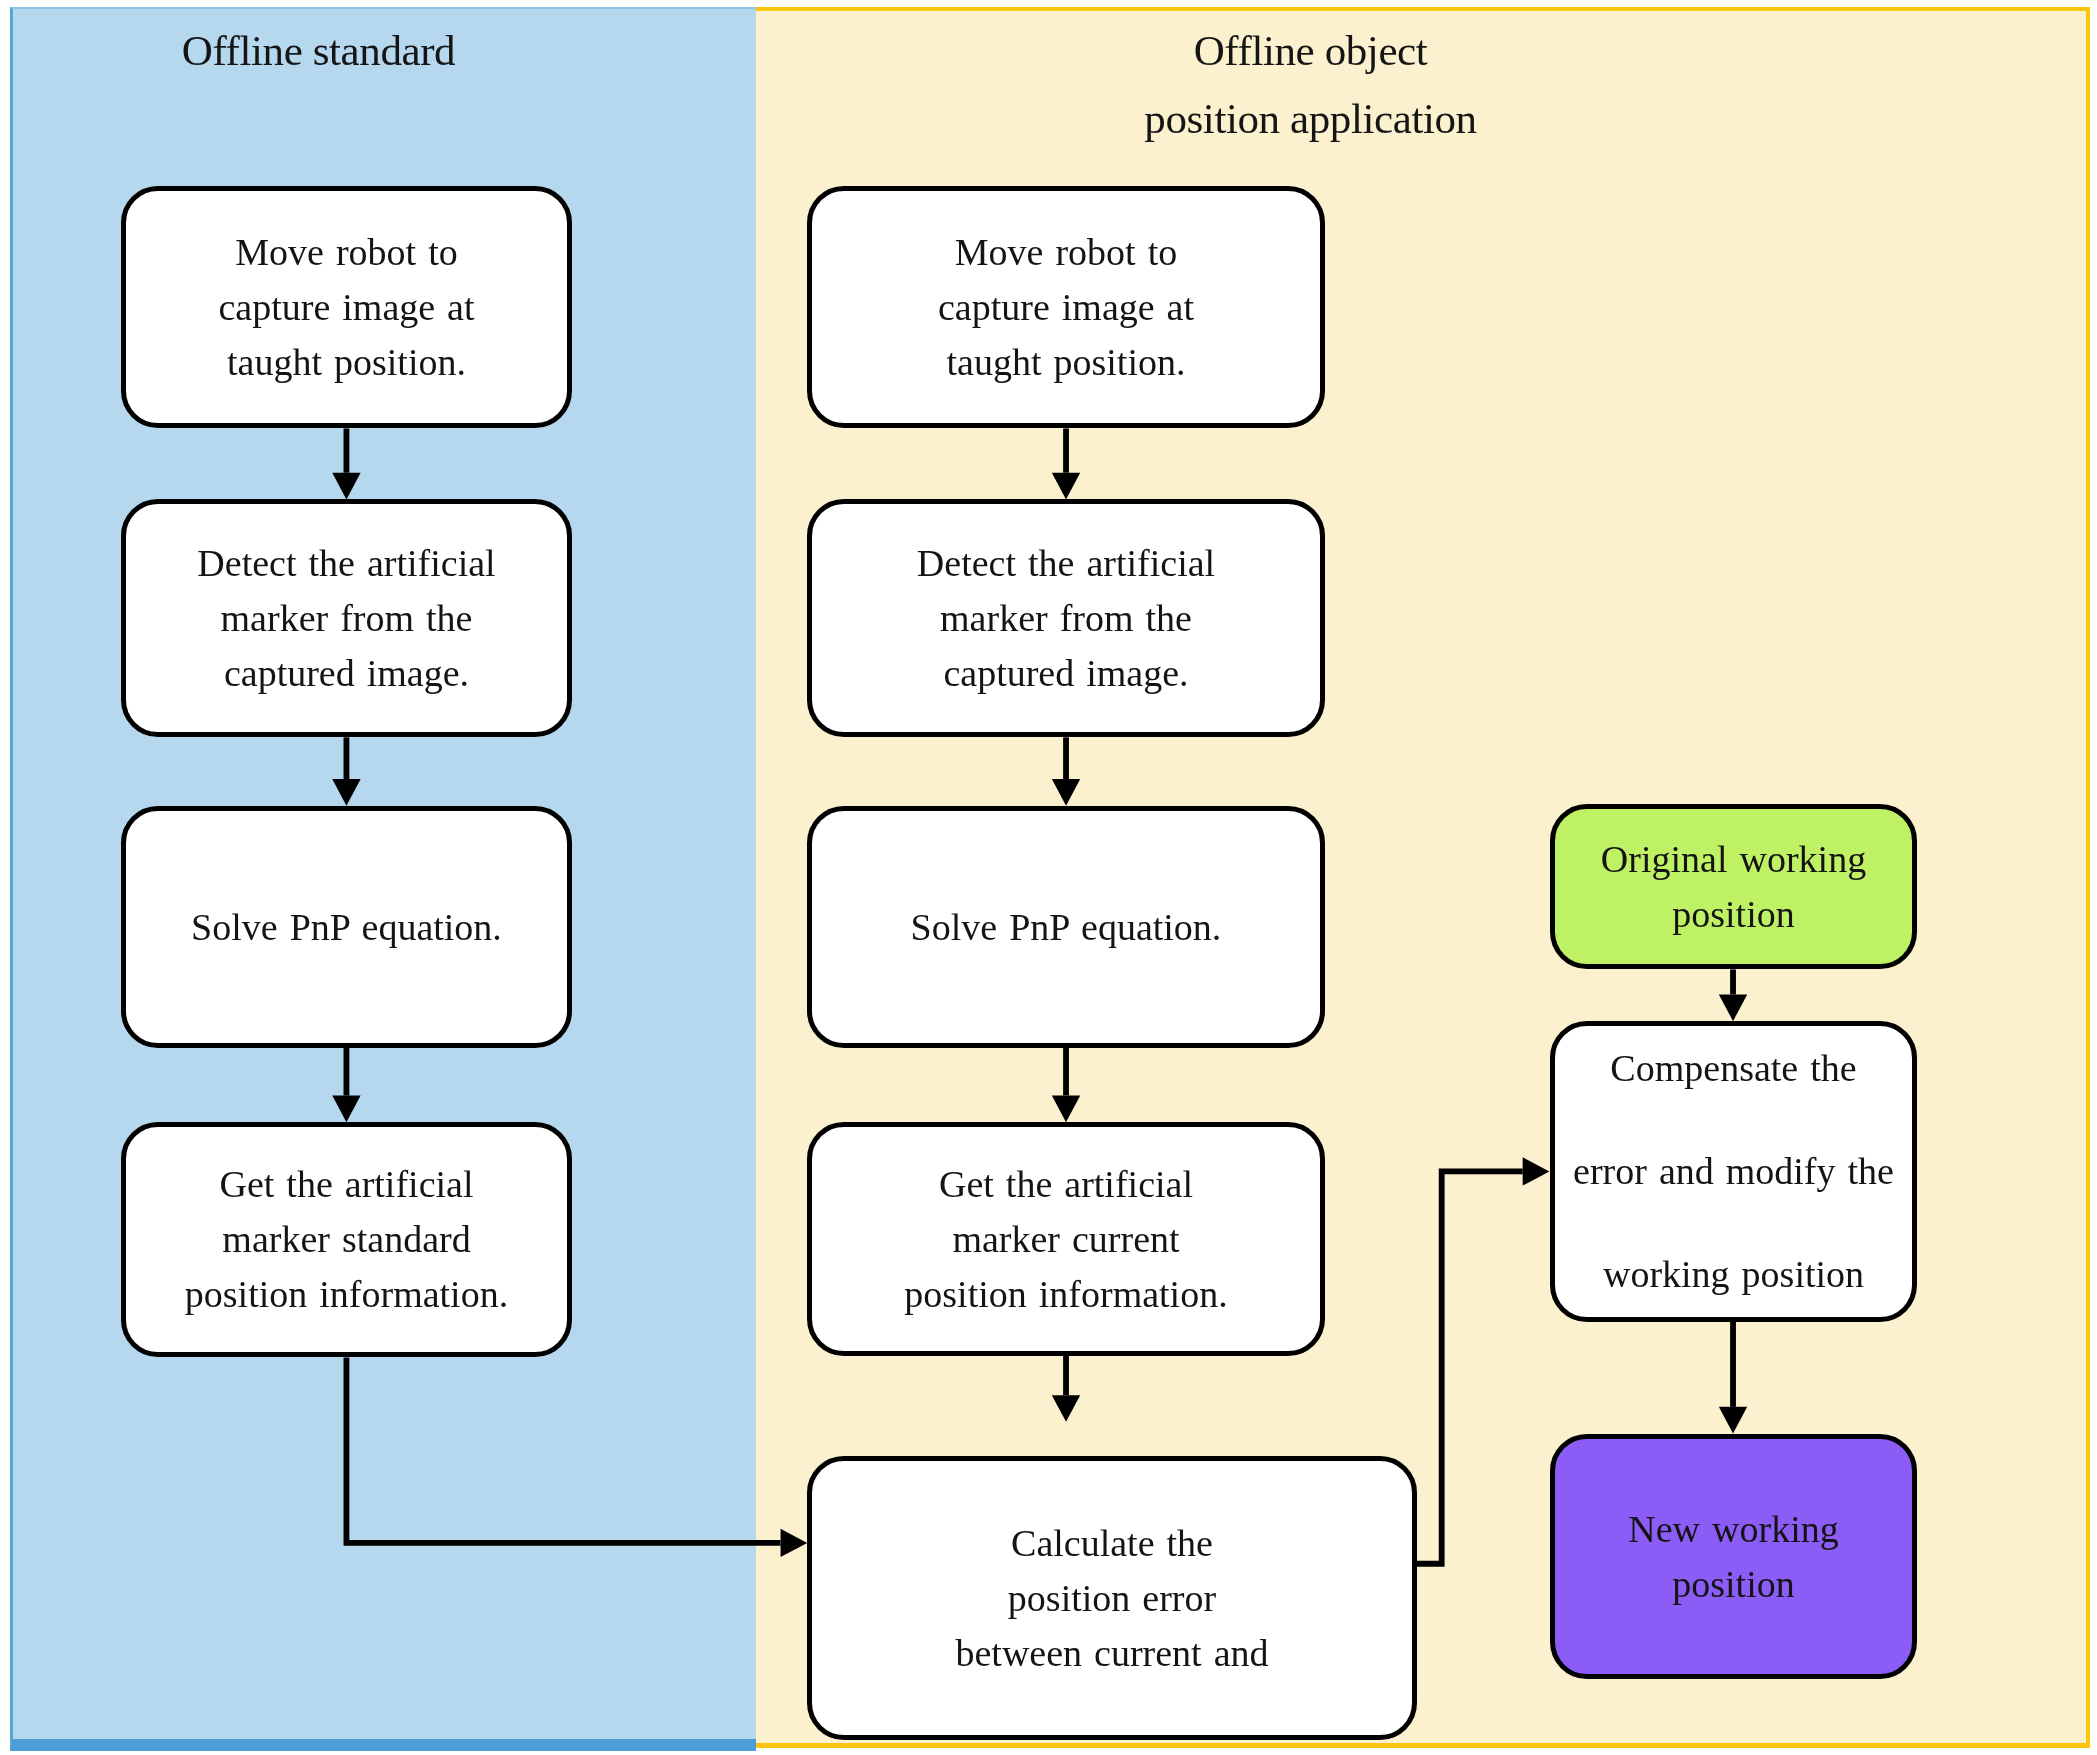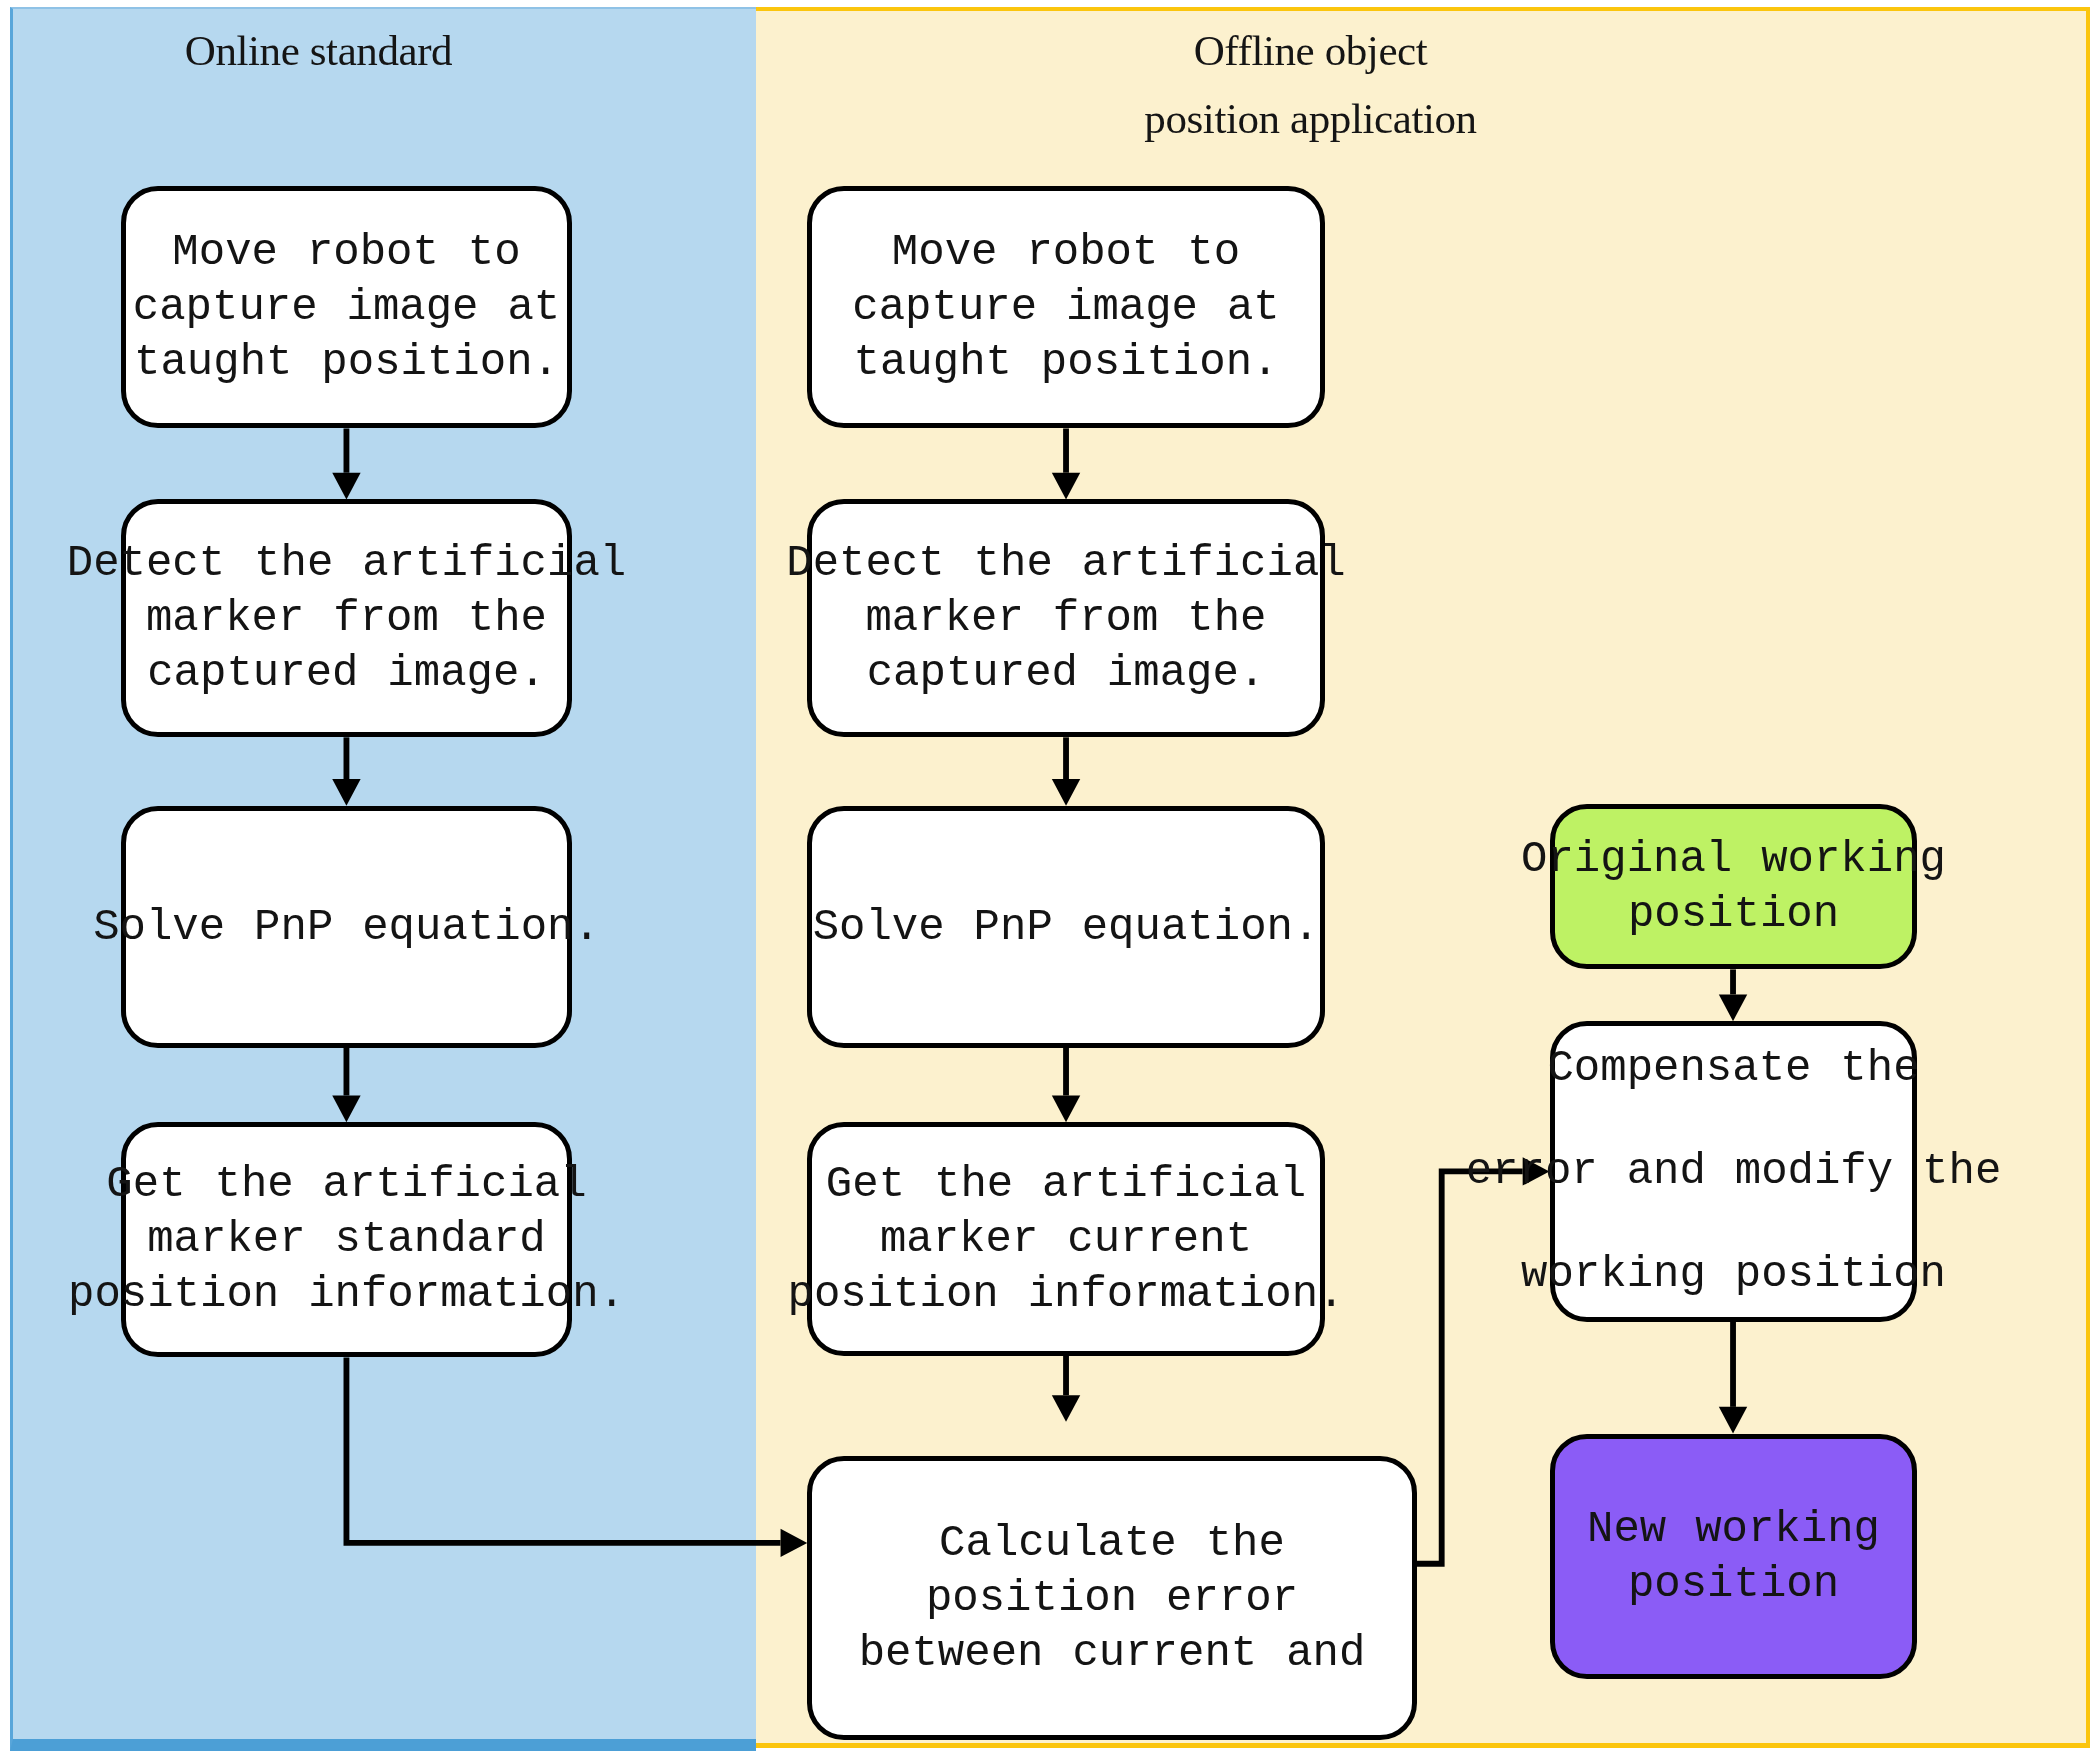--- a/index.html
+++ b/index.html
@@ -70,26 +70,25 @@
     position: absolute;
     box-sizing: border-box;
     background: #ffffff;
     border: 5.8px solid #000000;
     border-radius: 37px;
     display: flex;
     flex-direction: column;
     justify-content: center;
     align-items: center;
     text-align: center;
-    font-size: 44px;
+    font-size: 38px;
     line-height: 55px;
     word-spacing: 2.5px;
     color: #141414;
     z-index: 2;
-    font-family: Liberation Mono, monospace;
   }
   .fbox div { white-space: nowrap; }
 
   
   .b-off-0 { left: 121px; top: 186px;  width: 451px; height: 242px; }
   .b-off-1 { left: 121px; top: 499px;  width: 451px; height: 238px; }
   .b-off-2 { left: 121px; top: 806px;  width: 451px; height: 242px; }
   .b-off-3 { left: 121px; top: 1122px; width: 451px; height: 235px; }
   
   .b-on-0 { left: 807px; top: 186px;  width: 518px; height: 242px; }
@@ -104,21 +103,21 @@
 </style>
 </head>
 <body>
 
 <div class="canvas">
 
   <div class="panel panel-offline" style="background: rgb(182, 216, 239); border-bottom-color: rgb(76, 159, 214);"></div>
   <div class="panel panel-online" style="background: rgb(252, 241, 206); border-color: rgb(251, 197, 13);"></div>
 
   <div class="panel-title title-offline">
-    <div>Online standard</div>
+    <div>Offline standard</div>
   </div>
   <div class="panel-title title-online">
     <div>Offline object</div>
     <div>position application</div>
   </div>
 
   <svg class="connectors" width="2097" height="1756" viewBox="0 0 2512 2103">
 
     <g>
       <line x1="415" y1="513" x2="415" y2="566"></line>

